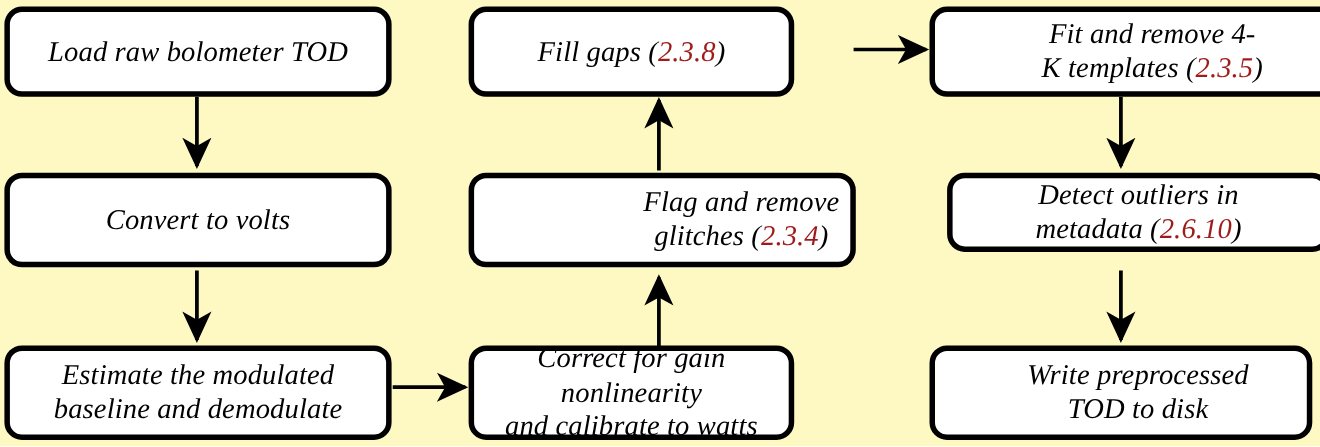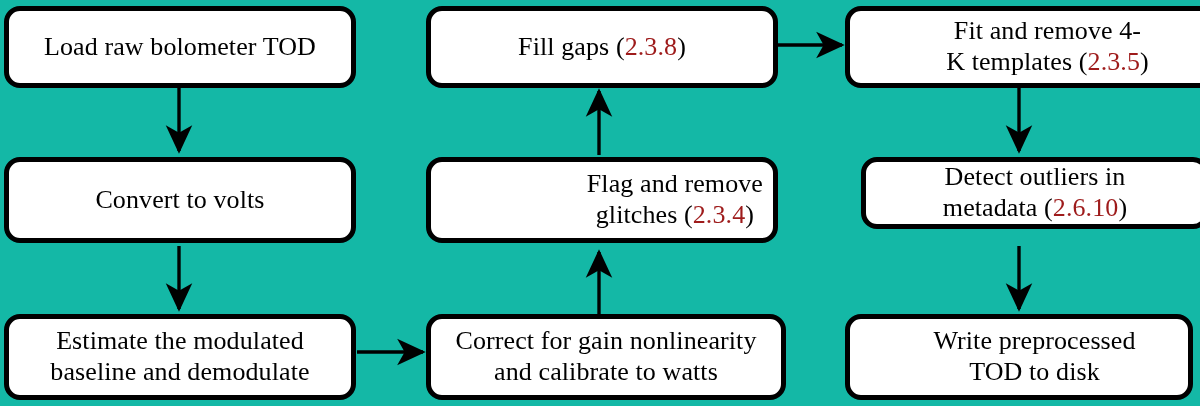--- a/index.html
+++ b/index.html
@@ -4,23 +4,24 @@
 <style>
   html, body {
     margin: 0;
     padding: 0;
     background: #ffffff;
   }
   #canvas {
     position: relative;
     width: 1200px;
     height: 406px;
-    background: #14b8a6;
+    background: #fef9c3;
     font-family: "Liberation Serif", "DejaVu Serif", serif;
     overflow: hidden;
+    font-style: italic;
   }
   .node {
     position: absolute;
     box-sizing: border-box;
     border: 5px solid #000000;
     border-radius: 16px;
     background: #ffffff;
     display: flex;
     align-items: center;
     justify-content: center;
@@ -94,30 +95,30 @@
 
   <div class="node" style="left:4px; top:157px; width:352px; height:86px;justify-content:center;">
     <span class="txt"><span>Convert to volts</span></span>
   </div>
 
   <div class="node" style="left:4px; top:314px; width:352px; height:86px;">
     <span class="txt"><span>Estimate the modulated
 baseline and demodulate</span></span>
   </div>
 
-  <div class="node" style="left:426px; top:6px; width:352px; height:82px;">
+  <div class="node" style="left:426px; top:6px; width:296px; height:82px;">
     <span class="txt"><span>Fill gaps </span><span class="ref">(<span class="num">2.3.8</span>)</span></span>
   </div>
 
   <div class="node" style="left:426px; top:157px; width:352px; height:86px;justify-content:flex-end;">
     <span class="txt"><span>Flag and remove
 glitches </span><span class="ref">(<span class="num">2.3.4</span>)</span></span>
   </div>
 
-  <div class="node" style="left:426px; top:314px; width:360px; height:86px;">
+  <div class="node" style="left:426px; top:314px; width:296px; height:86px;">
     <span class="txt"><span>Correct for gain nonlinearity
 and calibrate to watts</span></span>
   </div>
 
   <div class="node" style="left:845px; top:6px; width:405px; height:82px;">
     <span class="txt"><span>Fit and remove 4-
 K templates </span><span class="ref">(<span class="num">2.3.5</span>)</span></span>
   </div>
 
   <div class="node" style="left:861px; top:157px; width:348px; height:72px;">

